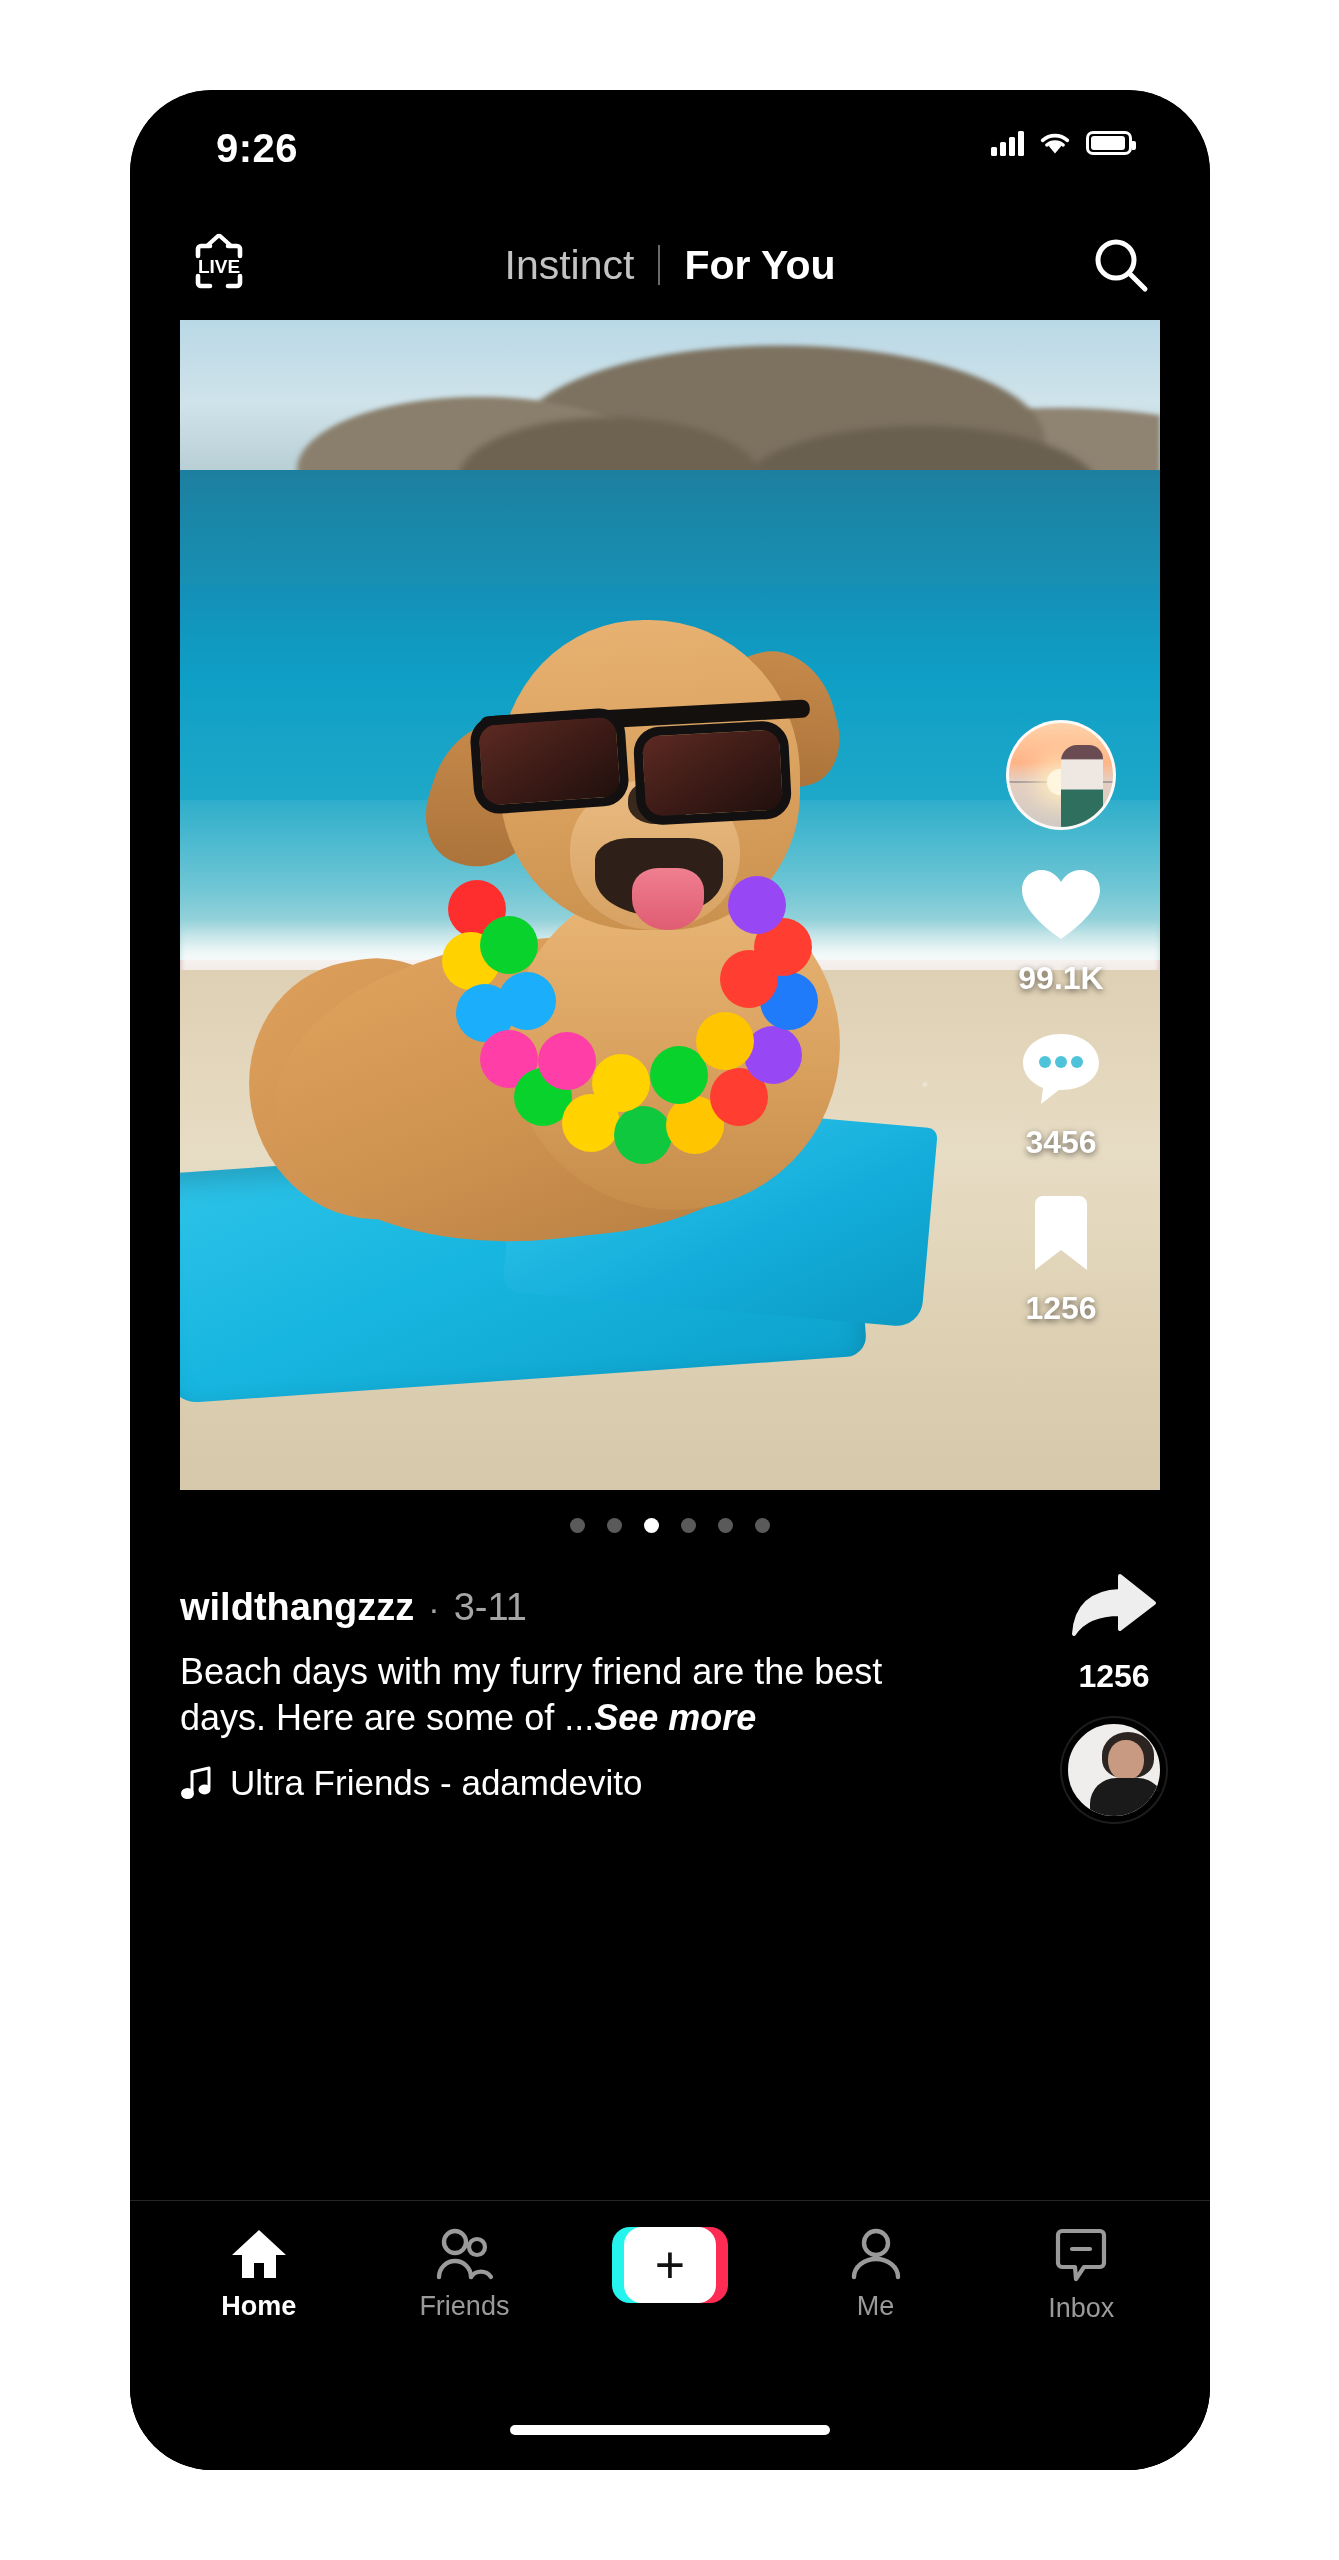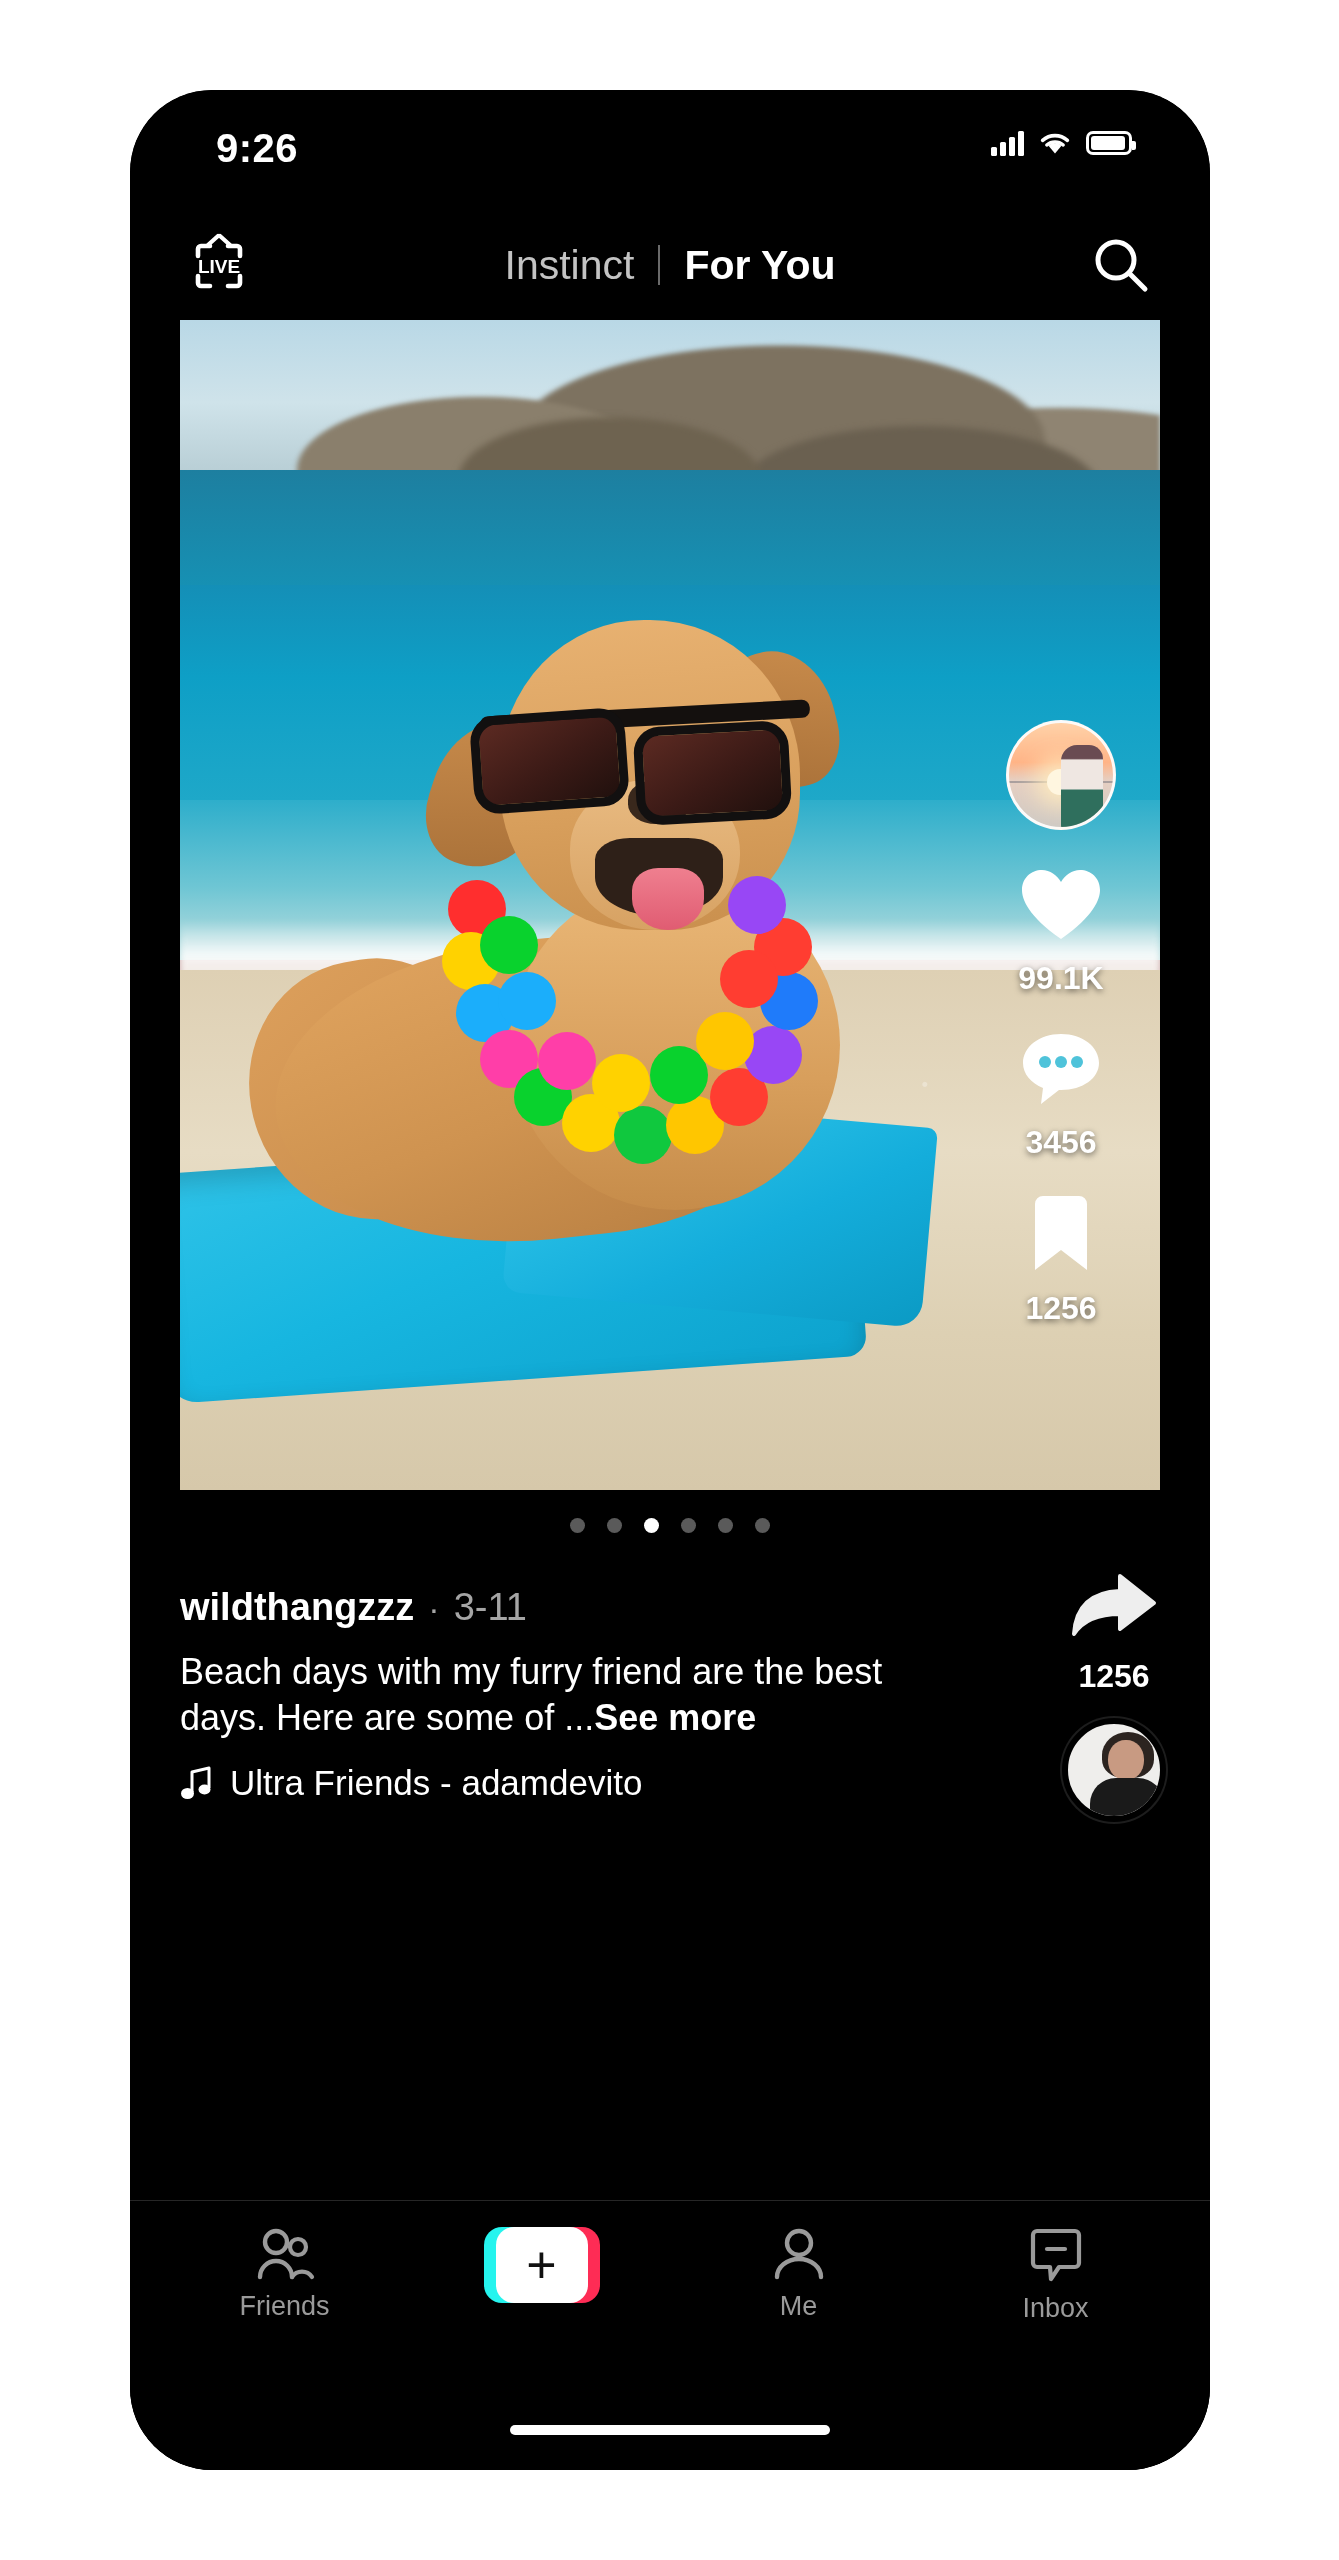--- a/index.html
+++ b/index.html
@@ -378,21 +378,21 @@
   #meta-dot { color: #a5a5a5; font-size: 34px; }
   #post-date { color: #a5a5a5; font-weight: normal; }
 
   #caption-text {
     font-size: 36px;
     line-height: 1.28;
     color: #ffffff;
     max-width: 730px;
     margin-bottom: 22px;
   }
-  #see-more { font-weight: bold; color: #ffffff; }
+  #see-more { font-weight: bold; color: #ffffff; font-style: italic; }
 
   #music-row {
     display: flex; align-items: center; gap: 16px;
     font-size: 35px; color: #ffffff;
   }
 
   
   #caption-rail {
     position: absolute;
     right: 44px;
@@ -651,20 +651,26 @@
         <div id="comment-avatar">
           <div class="person-hair"></div>
           <div class="person-head"></div>
           <div class="person-top"></div>
         </div>
       </div>
     </div>
 
     <div id="tab-bar">
 
+      <div class="tab active">
+        <svg class="icon-svg" width="58" height="54" viewBox="0 0 58 54">
+          <path d="M29 3 L56 28 H46 V51 H34 V36 H24 V51 H12 V28 H2 Z" fill="#ffffff"></path>
+        </svg>
+        <span class="tab-label">Home</span>
+      </div>
 
       <div class="tab">
         <svg class="icon-svg" width="62" height="54" viewBox="0 0 62 54">
           <circle cx="22" cy="15" r="11" stroke="#9a9a9a" stroke-width="4.4" fill="none"></circle>
           <circle cx="44" cy="20" r="8" stroke="#9a9a9a" stroke-width="4.2" fill="none"></circle>
           <path d="M6 50 a16 16 0 0 1 32 0" stroke="#9a9a9a" stroke-width="4.4" fill="none" stroke-linecap="round"></path>
           <path d="M38 50 a12 12 0 0 1 20 0" stroke="#9a9a9a" stroke-width="4.2" fill="none" stroke-linecap="round"></path>
         </svg>
         <span class="tab-label">Friends</span>
       </div>

